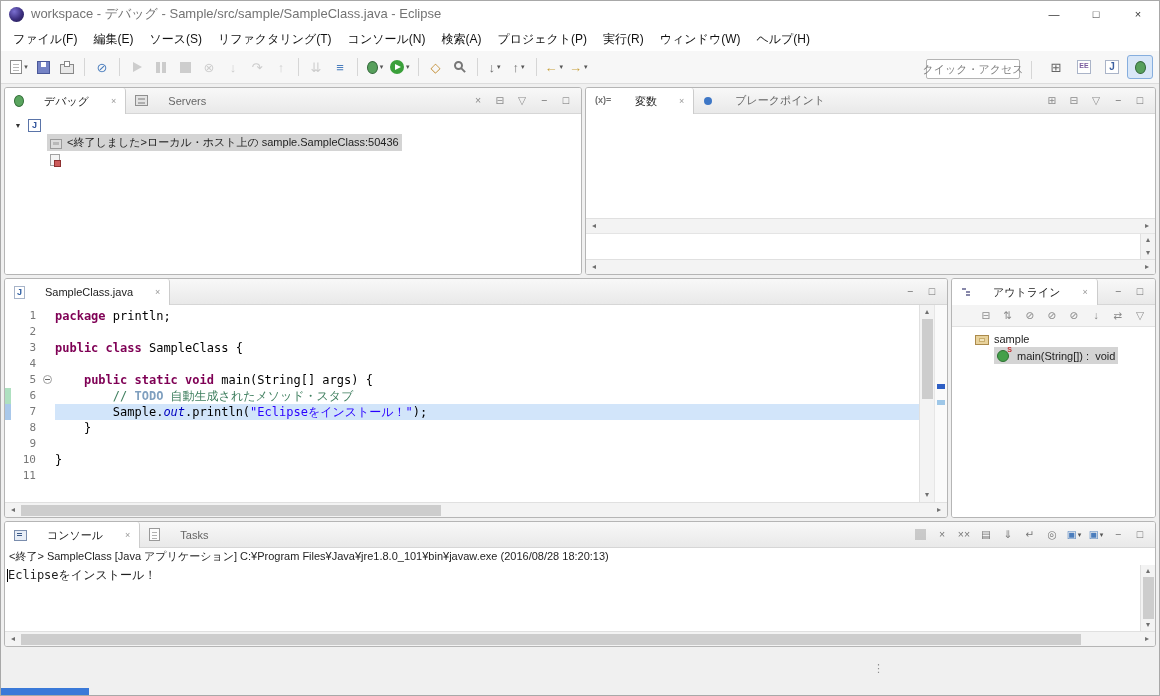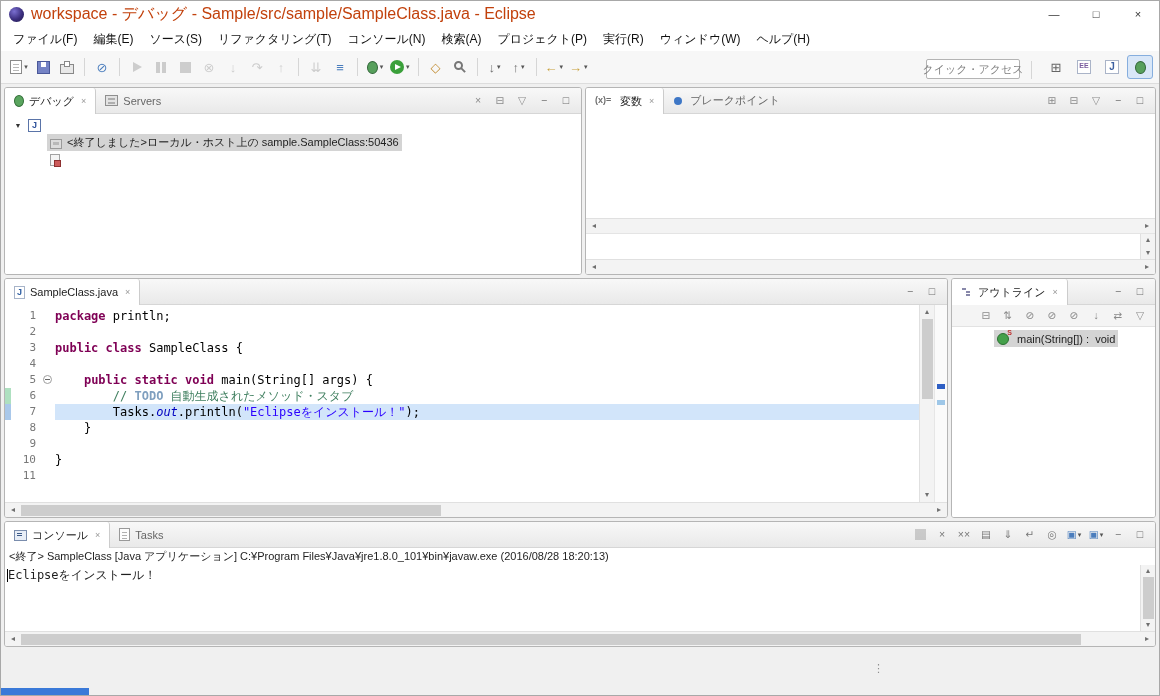--- a/index.html
+++ b/index.html
@@ -2,21 +2,21 @@
 <html><head>
 <meta charset="utf-8">
 <style>
 *{margin:0;padding:0;box-sizing:border-box}
 html,body{width:1160px;height:696px;overflow:hidden}
 body{font-family:"Liberation Sans","DejaVu Sans",sans-serif;font-size:12px;color:#1e1e1e;background:#f0f0f0}
 .window{width:1160px;height:696px;display:flex;flex-direction:column;background:#f0f0f0;border:1px solid #a8a8a8}
 
 .titlebar{height:26px;background:#fff;display:flex;align-items:center;padding:0 0 0 8px;gap:7px;flex:none}
 .app-icon{width:15px;height:15px;border-radius:50%;background:radial-gradient(circle at 35% 30%,#7a6fd0 0%,#3b2e7e 55%,#1e1847 100%);flex:none}
-.title-text{font-size:16px;color:#c2410c;white-space:nowrap}
+.title-text{font-size:13px;color:#737373;white-space:nowrap}
 .wctrls{margin-left:auto;display:flex;height:100%}
 .wbtn{width:42px;height:100%;display:flex;align-items:center;justify-content:center;font-size:11px;color:#333}
 
 .menubar{height:24px;background:#fff;display:flex;align-items:center;padding:0 4px;flex:none}
 .menu-item{padding:3px 8px;font-size:12px;color:#111;white-space:nowrap}
 
 .toolbar{height:33px;background:#f7f7f7;border-bottom:1px solid #ddd;display:flex;align-items:center;padding:0 6px;flex:none}
 .tgroups{display:flex;align-items:center;height:100%}
 .tsep{width:1px;height:18px;background:#d6d6d6;margin:0 5px;display:inline-block}
 .tbtn{min-width:24px;height:24px;display:inline-flex;align-items:center;justify-content:center;gap:2px;padding:0 3px;border-radius:2px}
@@ -54,21 +54,21 @@
 .row.top{height:188px;flex:none}
 .row.mid{height:240px;flex:none}
 .panel{background:#fff;border:1px solid #b5b5b5;border-radius:3px;display:flex;flex-direction:column;overflow:hidden;min-width:0}
 .debugp{width:578px;flex:none}
 .varsp{flex:1}
 .editorp{width:944px;flex:none}
 .outlinep{flex:1}
 .consolep{flex:1}
 
 .tabrow{height:26px;flex:none;display:flex;align-items:stretch;background:linear-gradient(#f8f8f8,#e9e9e9);border-bottom:1px solid #d6d6d6;position:relative}
-.tab{display:flex;align-items:center;gap:5px;padding:0 9px;font-size:11px;color:#666;white-space:nowrap}
+.tab{display:flex;align-items:center;gap:20px;padding:0 9px;font-size:11px;color:#666;white-space:nowrap}
 .tab.active{background:#fff;color:#222;border-right:1px solid #ccc;border-top-left-radius:3px;border-top-right-radius:3px;margin-bottom:-1px}
 .tclose{font-size:9px;color:#999;margin-left:2px}
 .spacer{flex:1}
 .vicons{display:flex;align-items:center;padding-right:4px}
 .vbtn{min-width:20px;height:20px;display:inline-flex;align-items:center;justify-content:center;gap:1px;border-radius:2px;margin:0 1px}
 .vtoolbar{height:22px;flex:none;display:flex;align-items:center;justify-content:flex-end;background:#f4f4f4;border-bottom:1px solid #e2e2e2;padding-right:4px}
 
 .tabicon,.ti{flex:none;position:relative;display:inline-block}
 .ic-debug-view{width:10px;height:12px;border-radius:50%;background:#5aa55f;border:1px solid #34703a}
 .ic-servers{width:13px;height:11px;background:#e3e3e3;border:1px solid #8f8f8f}
@@ -442,21 +442,21 @@
               <div class="cl">
                 <span class="clmark m-green"></span>
                 <span class="clnum">6</span>
                 <span class="clfold"></span>
                 <span class="clbody"><span class="tk-pl">        </span><span class="tk-cm">// </span><span class="tk-task">TODO</span><span class="tk-cm"> 自動生成されたメソッド・スタブ</span></span>
               </div>
               <div class="cl cur">
                 <span class="clmark m-blue"></span>
                 <span class="clnum">7</span>
                 <span class="clfold"></span>
-                <span class="clbody"><span class="tk-pl">        Tasks.</span><span class="tk-sf">out</span><span class="tk-pl">.println(</span><span class="tk-str">"Eclipseをインストール！"</span><span class="tk-pl">);</span></span>
+                <span class="clbody"><span class="tk-pl">        Sample.</span><span class="tk-sf">out</span><span class="tk-pl">.println(</span><span class="tk-str">"Eclipseをインストール！"</span><span class="tk-pl">);</span></span>
               </div>
               <div class="cl">
                 <span class="clmark"></span>
                 <span class="clnum">8</span>
                 <span class="clfold"></span>
                 <span class="clbody"><span class="tk-pl">    }</span></span>
               </div>
               <div class="cl">
                 <span class="clmark"></span>
                 <span class="clnum">9</span>
@@ -532,20 +532,27 @@
               <span class="gicon" style="color: rgb(138, 138, 138);">↓</span>
             </span>
             <span class="vbtn">
               <span class="gicon" style="color: rgb(138, 138, 138);">⇄</span>
             </span>
             <span class="vbtn">
               <span class="gicon" style="color: rgb(138, 138, 138);">▽</span>
             </span>
           </div>
         <div class="tree">
+            <div class="tree-row" style="padding-left: 6px;">
+              <span class="expander"></span>
+              <span class="selwrap">
+                <span class="ti ic-package"></span>
+                <span class="tree-label">sample</span>
+              </span>
+            </div>
             <div class="tree-row" style="padding-left: 28px;">
               <span class="expander"></span>
               <span class="selwrap selected">
                 <span class="ti ic-static-method"></span>
                 <span class="tree-label">main(String[]) :  void</span>
               </span>
             </div>
           </div>
       </div>
     </div>

